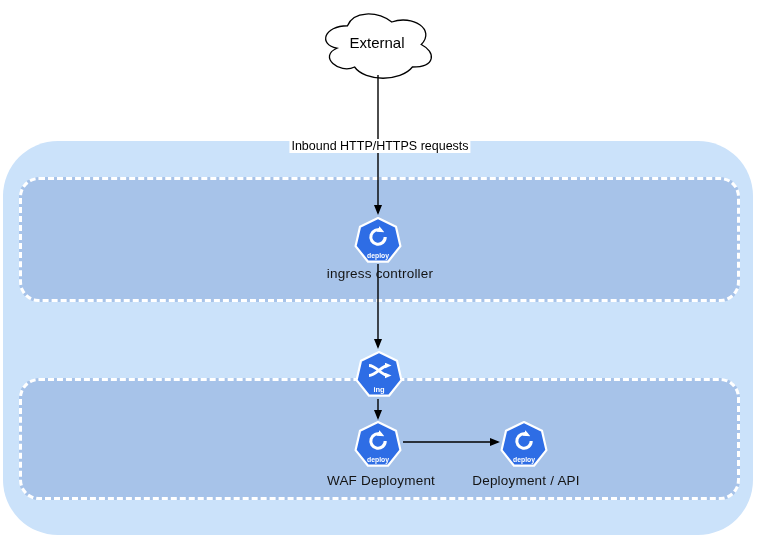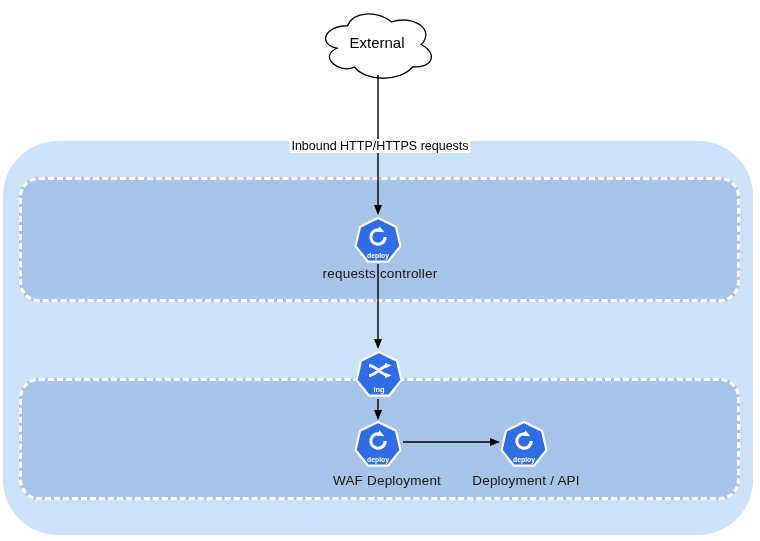--- a/index.html
+++ b/index.html
@@ -32,21 +32,21 @@
   .badge-ing { font-size:7.5px; }
   #icon-ingress-controller { left:352px; top:215px; }
   #icon-ing  { left:353px; top:349px; }
   #icon-waf  { left:352px; top:419px; }
   #icon-app  { left:498px; top:419px; }
   .node-label {
     position:absolute; transform:translateX(-50%); white-space:nowrap;
     color:var(--label-text,#141414); font-size:13.5px; letter-spacing:0.2px;
   }
   #label-ingress-controller { left:380px; top:266px; }
-  #label-waf { left:381px; top:473px;margin-left:6px; }
+  #label-waf { left:381px; top:473px; }
   #label-app { left:526px; top:473px; }
   .edge-label {
     position:absolute; left:380px; top:109px; transform:translateX(-50%);
     background:#ffffff; padding:0 2px; white-space:nowrap;
     color:var(--line,#000); font-size:12.5px;margin-top:30px;
   }
   .cloud-text {
     position:absolute; left:377px; top:34px; transform:translateX(-50%);
     color:var(--line,#000); font-size:15px; white-space:nowrap;
   }
@@ -106,18 +106,18 @@
   <svg class="icon" id="icon-app" viewBox="-26 -26 52 52">
     <path class="hept" d="M0,-23 L17.98,-14.34 L22.42,5.12 L9.98,20.72 L-9.98,20.72 L-22.42,5.12 L-17.98,-14.34 Z"></path>
     <path class="glyph" stroke-width="3.1" d="M 7.2 -4 A 7.2 7.2 0 1 1 3.2 -10.4" marker-end="url(#whiteArrow)"></path>
     <text class="badge badge-deploy" x="0" y="17">deploy</text>
   </svg>
 
   <div class="cloud-text">External</div>
 
   <div class="edge-label">Inbound HTTP/HTTPS requests</div>
 
-  <div class="node-label" id="label-ingress-controller">requests controller</div>
+  <div class="node-label" id="label-ingress-controller">ingress controller</div>
 
   <div class="node-label" id="label-waf">WAF Deployment</div>
 
   <div class="node-label" id="label-app">Deployment / API</div>
 </div>
 
 </body></html>

